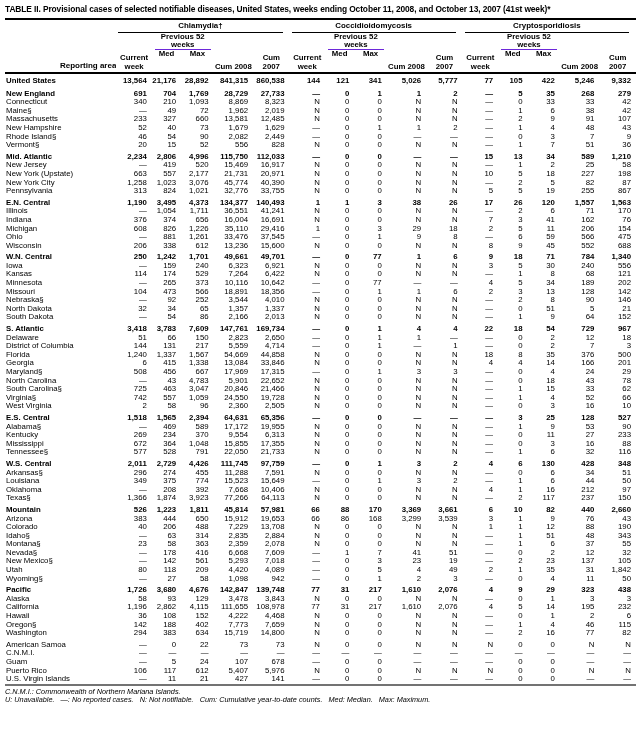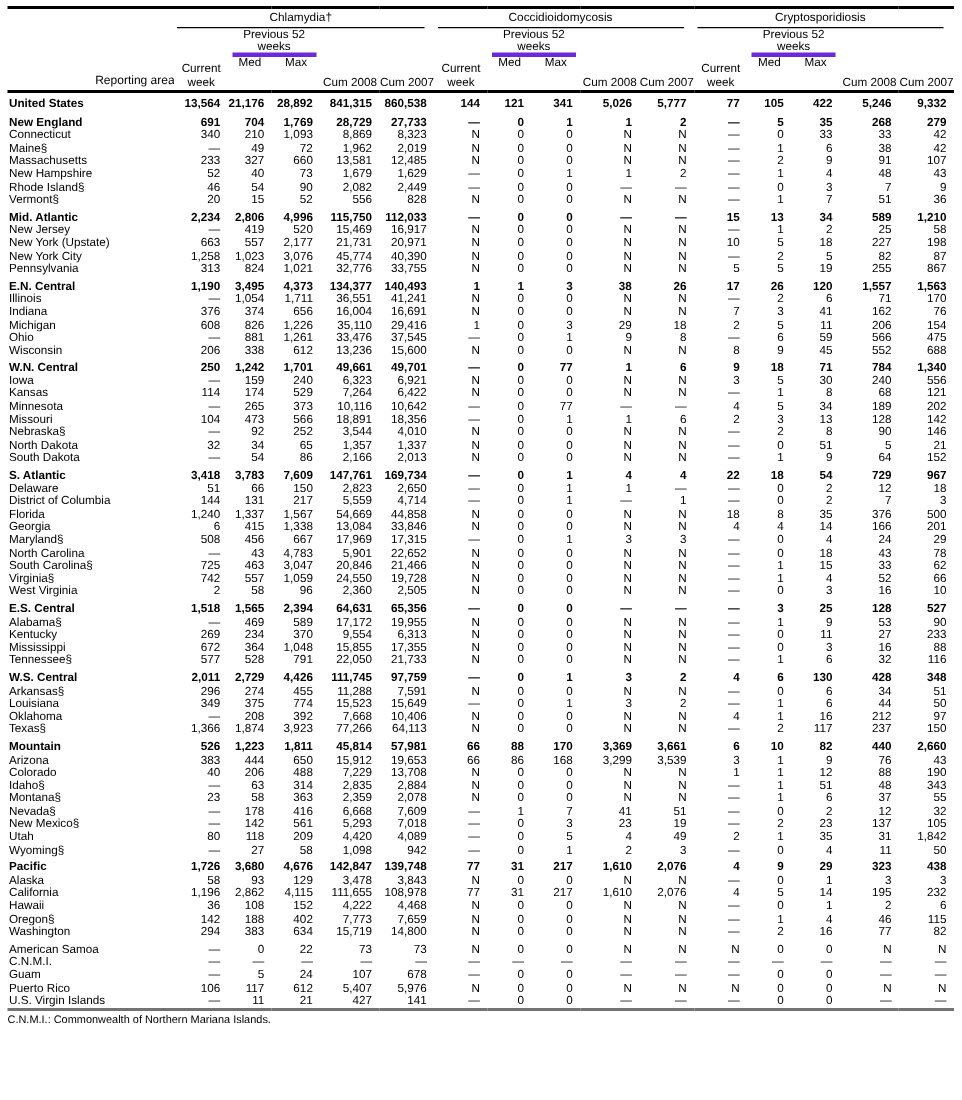--- a/index.html
+++ b/index.html
@@ -3,39 +3,40 @@
 <meta charset="utf-8">
 <style>
   html,body{margin:0;padding:0;background:#fff;color:#000;}
   body{font-family:"Liberation Sans","DejaVu Sans",sans-serif;width:641px;}
   .page{padding:4px 5px 2px 5px;}
   .title{font-size:8.4px;font-weight:bold;line-height:11px;margin-bottom:3px;white-space:nowrap;letter-spacing:-0.1px;}
   table{border-collapse:collapse;table-layout:fixed;width:631px;border-top:2px solid #000;}
   th,td{padding:0;margin:0;overflow:hidden;white-space:nowrap;font-size:7.8px;line-height:8.6px;}
   thead{border-bottom:2px solid #000;}
   tbody{border-bottom:2px solid #737373;}
-  thead th{vertical-align:bottom;font-weight:normal;text-align:center;}
+  thead th{vertical-align:bottom;font-weight:bold;text-align:center;}
   th.grp{padding-top:2px;}
   th.grp .rule{display:block;border-bottom:1px solid #000;padding-bottom:1px;margin:0 7px 0 2px;font-size:7.9px;}
-  th.prev .rule{display:block;border-bottom:3px solid #6d28d9;padding-bottom:0;margin:0 3px;white-space:normal;line-height:8.4px;}
+  th.prev .rule{display:block;border-bottom:1px solid #6d28d9;padding-bottom:0;margin:0 3px;white-space:normal;line-height:8.4px;}
   th.cw,th.c08,th.c07{white-space:normal;line-height:8.4px;padding-bottom:1px;}
   th.medmax{padding-bottom:13px;}
   th.rpt{text-align:right;padding-left:1px;padding-bottom:1px;font-size:8px;margin-left:40px;}
   td.area{text-align:left;padding-left:1px;}
   td.num{text-align:right;padding-right:5px;}
   tr.us td,tr.region td{font-weight:bold;}
   tr.us td{padding-top:3px;padding-bottom:1px;}
   tr.gap td{padding-top:3px;}
   .footnotes{margin-top:2px;}
-  .fn{font-size:7.3px;line-height:8.7px;white-space:pre-wrap;}
+  .fn{font-size:7.3px;line-height:8.7px;white-space:pre-wrap;font-style:italic;}
 </style>
 </head>
 <body>
 
 <div class="page">
+  <div class="title">TABLE II. Provisional cases of selected notifiable diseases, United States, weeks ending October 11, 2008, and October 13, 2007 (41st week)*</div>
 
   <table>
     <colgroup>
       <col style="width:110px">
       <col style="width:35px">
         <col style="width:29px">
         <col style="width:32px">
         <col style="width:39px">
         <col style="width:36px">
       <col style="width:35px">
@@ -1296,14 +1297,15 @@
           <td class="num">0</td>
           <td class="num">0</td>
           <td class="num">—</td>
           <td class="num">—</td>
         </tr>
       </tbody>
   </table>
 
   <div class="footnotes">
       <div class="fn">C.N.M.I.: Commonwealth of Northern Mariana Islands.</div>
+      <div class="fn">U: Unavailable.   —: No reported cases.   N: Not notifiable.   Cum: Cumulative year-to-date counts.   Med: Median.   Max: Maximum.</div>
     </div>
 </div>
 
 </body></html>

